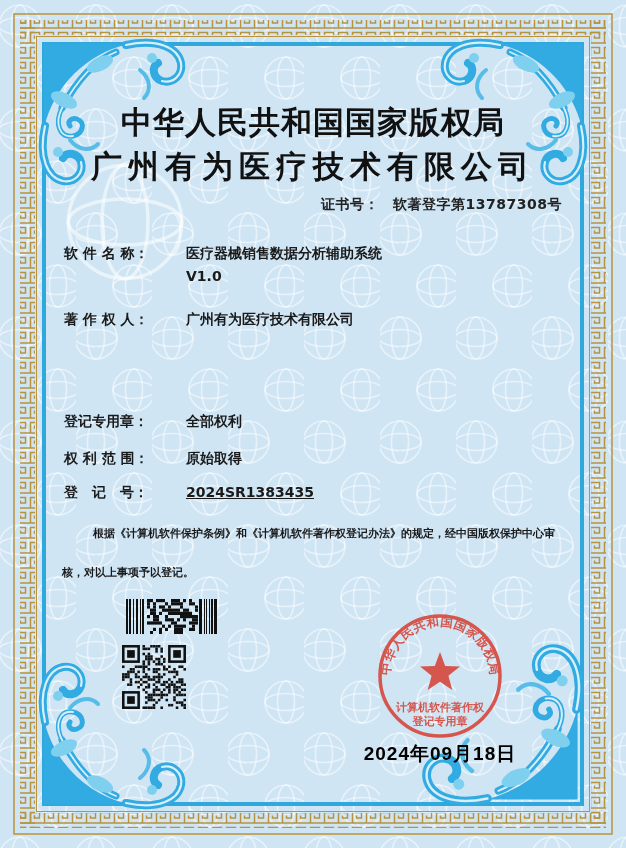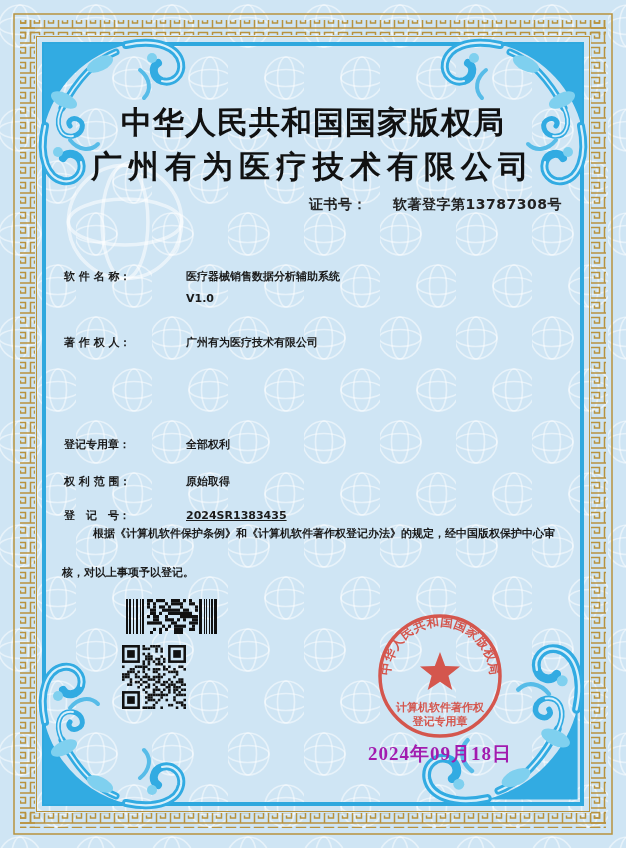--- a/index.html
+++ b/index.html
@@ -15,40 +15,40 @@
     position:absolute;left:0;width:100%;text-align:center;
     font-family:"Liberation Serif","DejaVu Serif",serif;
     font-weight:700;font-size:31px;color:#111;white-space:nowrap;
   }
   .title1{top:102px;letter-spacing:1px;}
   .title2{top:146px;letter-spacing:6px;}
   .cert-no{
     position:absolute;top:196px;right:64px;
     font-size:14px;font-weight:700;color:#222;letter-spacing:.5px;
   }
-  .cert-no .v{margin-left:26px;}
+  .cert-no .v{margin-left:14px;}
   .field{
-    position:absolute;left:64px;font-size:11px;font-weight:700;
-    color:#1a1a1a;white-space:nowrap;margin-top:24px;
+    position:absolute;left:64px;font-size:14px;font-weight:700;
+    color:#1a1a1a;white-space:nowrap;
   }
   .field .lbl{display:inline-block;width:122px;}
   .f1{top:245px;} .f1b{top:268px;left:186px;} .f2{top:311px;}
   .f3{top:413px;} .f4{top:450px;} .f5{top:484px;text-decoration:underline;}
   .statement{
     position:absolute;left:62px;top:514px;width:502px;
     font-size:11px;font-weight:700;line-height:39px;
     text-indent:31px;color:#1a1a1a;margin:0;
   }
   .barcode{position:absolute;left:126px;top:599px;width:92px;height:35px;}
   .qrcode{position:absolute;left:122px;top:645px;width:64px;height:64px;}
   .seal{position:absolute;left:374px;top:610px;width:132px;height:132px;opacity:.9;}
   .date{
     position:absolute;left:310px;top:741px;width:260px;text-align:center;
-    font-family:Liberation Serif, serif;
-    font-weight:700;font-size:19px;color:#a21caf;letter-spacing:1px;
+    font-family:Liberation Sans, sans-serif;
+    font-weight:700;font-size:19px;color:#000000;letter-spacing:1px;
   }
 </style>
 </head>
 <body>
 
 <div class="page">
 
   <svg class="decor" viewBox="0 0 626 848" xmlns="http://www.w3.org/2000/svg">
     <defs>
       <pattern id="wm" patternUnits="userSpaceOnUse" width="76" height="104">

